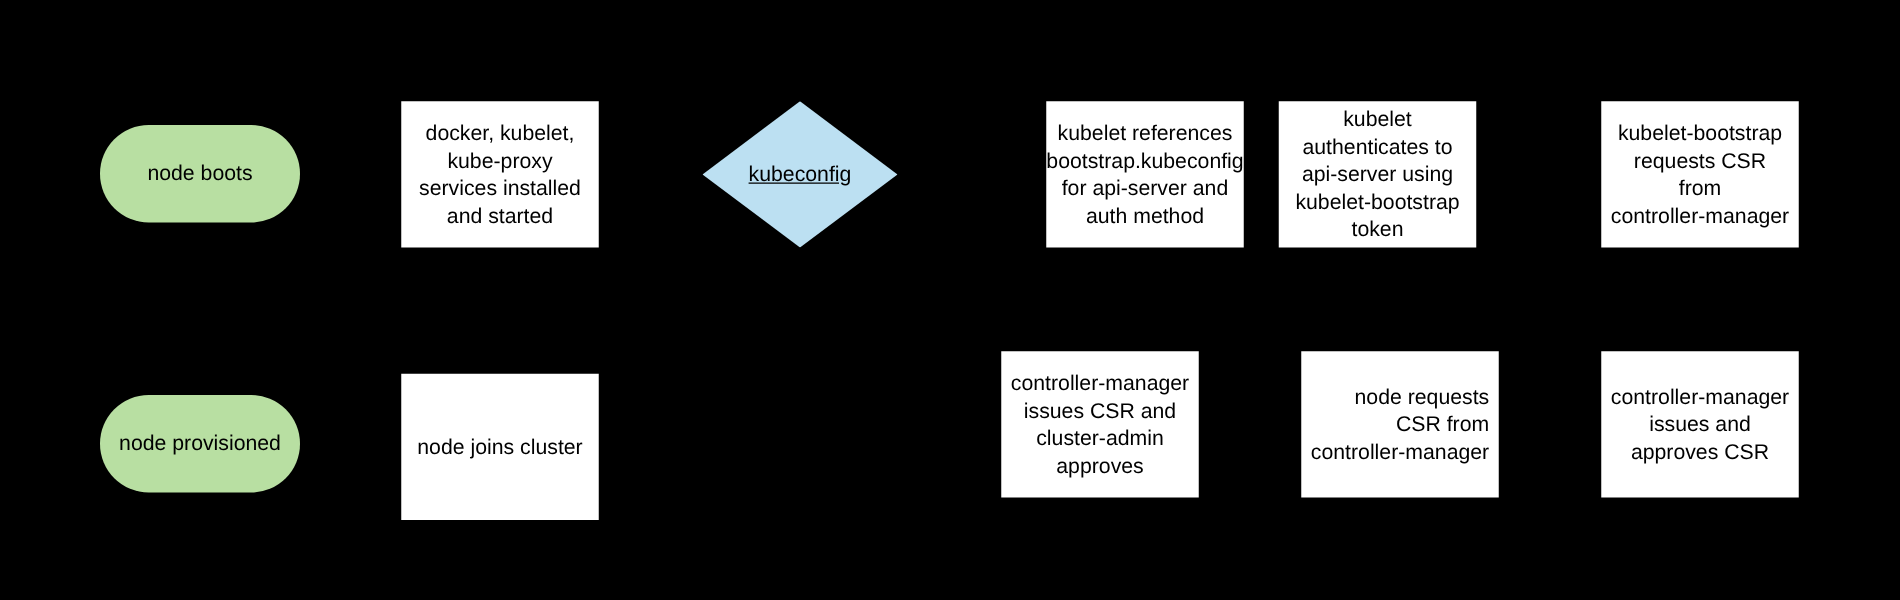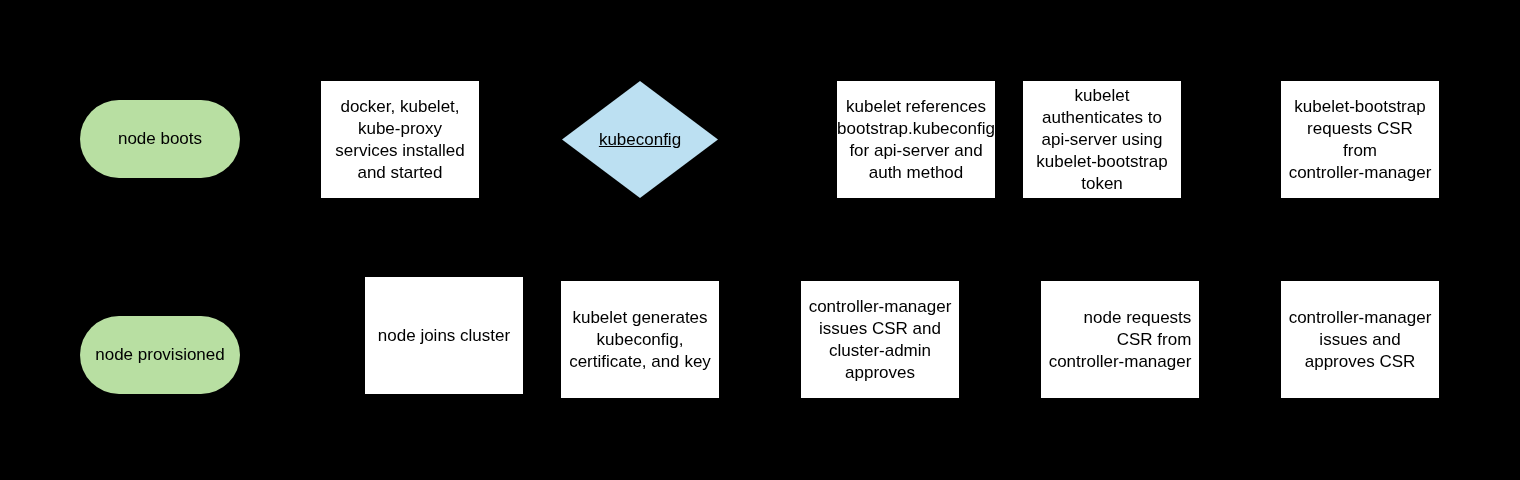--- a/index.html
+++ b/index.html
@@ -60,21 +60,21 @@
   }
 
   
   .pos-boot        { left: 80px;   top: 100px; }
   .pos-services    { left: 321px;  top: 81px;  }
   .pos-kubeconfig  { left: 562px;  top: 81px;  }
   .pos-references  { left: 801px;  top: 81px; margin-left: 36px;  }
   .pos-authn       { left: 1023px; top: 81px;  }
   .pos-kb-csr      { left: 1281px; top: 81px;  }
   .pos-provisioned { left: 80px;   top: 300px; margin-top: 16px; }
-  .pos-joins       { left: 321px;  top: 277px; margin-left: 44px; }
+  .pos-joins       { left: 321px;  top: 299px; }
   .pos-generates   { left: 561px;  top: 281px; }
   .pos-cm-issues1  { left: 801px;  top: 281px; }
   .pos-node-csr    { left: 1041px; top: 281px; text-align: right; }
   .pos-cm-issues2  { left: 1281px; top: 281px; }
 </style>
 </head>
 <body>
 
 <div class="canvas">
 
@@ -119,25 +119,20 @@
   </div>
 
   <div class="node terminal pos-provisioned">
     <span class="label">node provisioned</span>
   </div>
 
   <div class="node process pos-joins">
     <span class="label">node joins cluster</span>
   </div>
 
-  <div class="node process pos-generates">
-    <span class="label">kubelet generates
-kubeconfig,
-certificate, and key</span>
-  </div>
 
   <div class="node process pos-cm-issues1">
     <span class="label">controller-manager
 issues CSR and
 cluster-admin
 approves</span>
   </div>
 
   <div class="node process pos-node-csr">
     <span class="label">node requests

